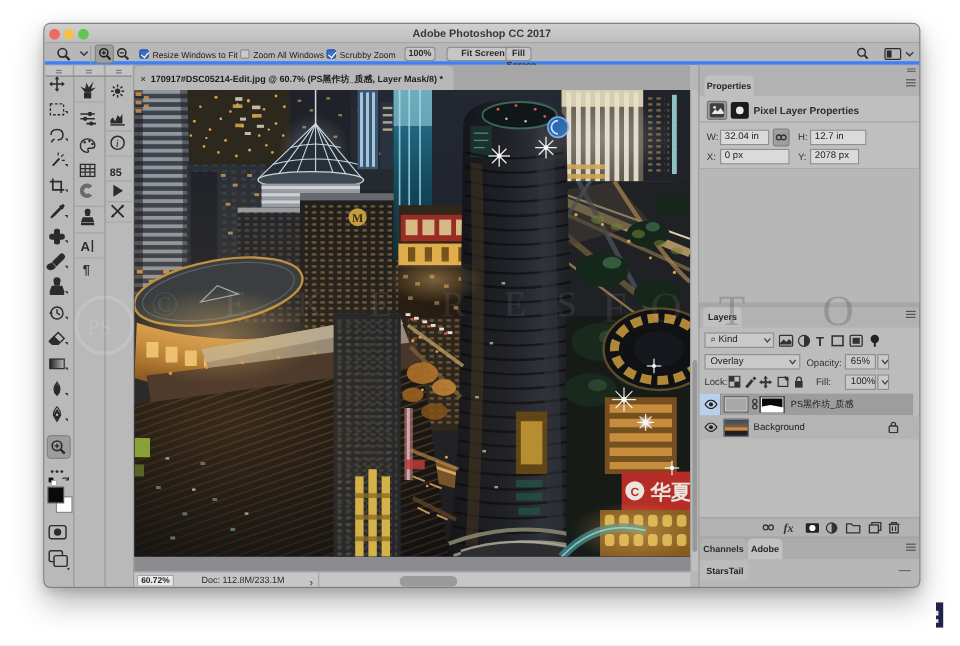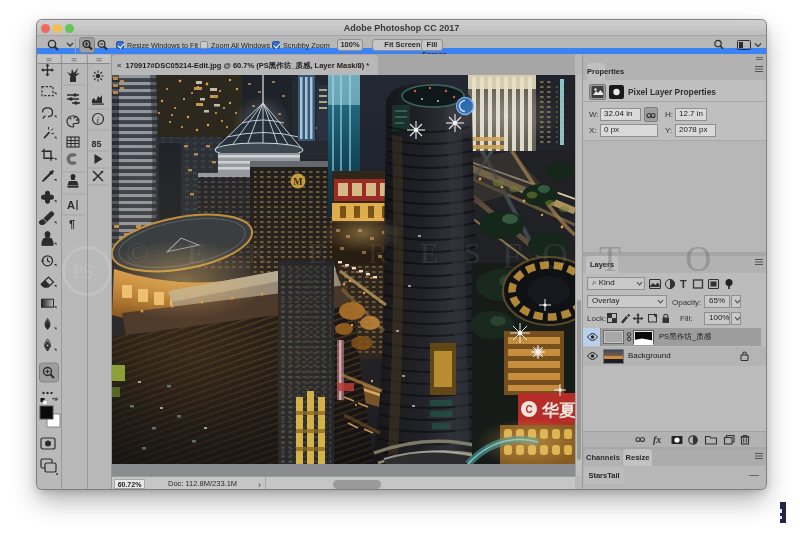--- a/index.html
+++ b/index.html
@@ -2,21 +2,21 @@
 <html><head><meta charset="utf-8">
 <style>
 *{margin:0;padding:0;box-sizing:border-box;}
 html,body{width:800px;height:538px;background:#fff;overflow:hidden;font-family:"Liberation Sans",sans-serif;}
 #stage{position:absolute;left:0;top:0;width:800px;height:538px;}
 #win{position:absolute;left:37px;top:20px;width:729px;height:469px;background:#b7b7b7;border-radius:5px;box-shadow:0 0 0 1px rgba(120,120,120,.9),0 12px 26px rgba(0,0,0,.30),0 3px 9px rgba(0,0,0,.16);overflow:hidden;}
 .abs{position:absolute;}
 #titlebar{position:absolute;left:0;top:0;width:729px;height:16px;background:linear-gradient(#d0d0d0,#bdbdbd);border-bottom:1px solid #a5a5a5;}
 .tl{position:absolute;top:3.5px;width:9px;height:9px;border-radius:50%;}
 #title{position:absolute;top:2.5px;left:0;width:729px;text-align:center;font-size:9px;font-weight:bold;color:#383838;}
-#opts{position:absolute;left:0;top:16px;width:729px;height:18px;background:#b7b7b7;border-bottom:6px solid #3b82f6;}
+#opts{position:absolute;left:0;top:16px;width:729px;height:18px;background:#b7b7b7;border-bottom:3px solid #3b82f6;}
 .chk{position:absolute;top:4.5px;width:8px;height:8px;border-radius:2px;}
 .chk.on{background:#3a6fc4;border:1px solid #2a55a4;}
 .chk.off{background:#cbcbcb;border:1px solid #8e8e8e;}
 .chk.on:after{content:"";position:absolute;left:1.6px;top:0.4px;width:2.6px;height:4.6px;border:solid #fff;border-width:0 1.3px 1.3px 0;transform:rotate(40deg);}
 .olab{position:absolute;top:5px;font-size:7.2px;color:#1e1e1e;white-space:nowrap;}
 .obtn{position:absolute;top:2.5px;height:12.5px;background:#c6c6c6;border:1px solid #8f8f8f;border-radius:3px;font-size:7.5px;font-weight:bold;color:#2a2a2a;text-align:center;line-height:10.5px;}
 #tools{position:absolute;left:0;top:34px;width:75px;height:435px;background:#b9b9b9;}
 #tools .d{position:absolute;top:0;width:1px;height:435px;background:#999;}
 #tabbar{position:absolute;left:75px;top:34px;width:463px;height:21px;background:#a6a6a6;}
 #doctab{position:absolute;left:0;top:1px;width:266px;height:20px;background:#b8b8b8;border-radius:4px 4px 0 0;font-size:7.5px;font-weight:bold;color:#1c1c1c;line-height:21px;white-space:nowrap;}
@@ -925,21 +925,21 @@
     <div class="abs" style="left:153px;top:0;width:1px;height:13px;background:#a5a5a5;"></div>
     <div class="abs" style="left:221px;top:2.5px;width:48px;height:9px;background:#9a9a9a;border-radius:4.5px;"></div>
   </div>
   <div id="vscroll"></div>
       <div id="vthumb"></div>
 
   <div class="abs" style="left:562px;top:218px;width:160px;height:40px;font-family:'Liberation Serif';font-size:36px;color:rgba(82,82,82,.30);letter-spacing:28px;z-index:5;">T O</div>
   <div id="dock">
 
     <div class="abs" style="left:173px;top:3px;width:7px;height:1px;background:#666;box-shadow:0 2px 0 #666;"></div>
-    <div class="ptab" style="left:4px;top:9px;width:18px;">Properties</div>
+    <div class="ptab" style="left:4px;top:9px;width:41px;">Properties</div>
     <div class="abs" style="left:172px;top:12px;width:8px;height:1.1px;background:#555;box-shadow:0 2.5px 0 #555,0 5px 0 #555;"></div>
     <div class="abs" style="left:0;top:26px;width:184px;height:172px;background:#bfbfbf;"></div>
     <div class="abs" style="left:6px;top:30px;width:17px;height:16px;background:#9a9a9a;border:1px solid #787878;border-radius:2px;">
       <svg width="15" height="14" viewBox="0 0 15 14">
             <rect x="1.5" y="1" width="12" height="12" rx="1.5" fill="#3e3e3e"></rect>
             <path d="M3 10 l3-4 l2 2 l2.5-3 l2.5 3.5 v1.5 h-10z" fill="#e8e8e8"></path>
             <circle cx="5.5" cy="4.5" r="1.2" fill="#e8e8e8"></circle>
           </svg>
     </div>
     <div class="abs" style="left:26px;top:31px;width:15px;height:14px;background:#1a1a1a;border-radius:2px;">
@@ -951,21 +951,21 @@
     <div class="abs" style="left:0;top:47px;width:184px;height:1px;background:#a5a5a5;"></div>
     <div class="lbl" style="left:6px;top:56px;">W:</div>
     <div class="input" style="left:17px;top:53.5px;width:41px;height:13px;">32.04 in</div>
     <div class="abs" style="left:61px;top:52.5px;width:14px;height:15px;background:#9e9e9e;border:1px solid #808080;border-radius:2px;">
       <svg width="12" height="13" viewBox="0 0 12 13">
             <circle cx="4" cy="6.5" r="2" fill="none" stroke="#333" stroke-width="1.1"></circle>
             <circle cx="8" cy="6.5" r="2" fill="none" stroke="#333" stroke-width="1.1"></circle>
           </svg>
     </div>
     <div class="lbl" style="left:82px;top:56px;">H:</div>
-    <div class="input" style="left:92px;top:53.5px;width:32px;height:13px;">12.7 in</div>
+    <div class="input" style="left:92px;top:53.5px;width:47px;height:13px;">12.7 in</div>
     <div class="lbl" style="left:6px;top:72px;">X:</div>
     <div class="input" style="left:17px;top:69.5px;width:58px;height:13px;">0 px</div>
     <div class="lbl" style="left:82px;top:72px;">Y:</div>
     <div class="input" style="left:92px;top:69.5px;width:41px;height:13px;">2078 px</div>
     <div class="abs" style="left:0;top:86px;width:184px;height:1px;background:#aaa;"></div>
     <div class="abs" style="left:0;top:87px;width:184px;height:111px;background:#b7b7b7;"></div>
 
     <div class="abs" style="left:0;top:198px;width:184px;height:4px;background:#a6a6a6;"></div>
     <div class="ptab" style="left:3px;top:202px;width:32px;">Layers</div>
     <div class="abs" style="left:172px;top:205px;width:8px;height:1.1px;background:#555;box-shadow:0 2.5px 0 #555,0 5px 0 #555;"></div>
@@ -1058,21 +1058,21 @@
       <path d="M70.5 4 v-1.5 h4 l1.5 1.5 h5.5 v6 h-11z" fill="none" stroke="#333" stroke-width="1.1"></path>
       <rect x="89.5" y="3.5" width="7.5" height="6.5" fill="none" stroke="#333" stroke-width="1.1"></rect>
           <path d="M91.5 3.5 v-2 h7.5 v6.5 h-2" fill="none" stroke="#333" stroke-width="1.1"></path>
       <rect x="106.5" y="3" width="7" height="7" fill="none" stroke="#333" stroke-width="1.1"></rect>
           <path d="M105.5 3 h9 M108 3 v-1.5 h4 v1.5 M108.7 4.5 v4 M111.3 4.5 v4" stroke="#333" stroke-width="1" fill="none"></path>
     </svg>
 
     <div class="abs" style="left:0;top:393px;width:184px;height:2px;background:#a6a6a6;"></div>
     <div class="abs" style="left:0;top:395px;width:184px;height:17px;background:#acacac;"></div>
     <div class="ptab" style="left:1px;top:395px;width:38px;background:#b3b3b3;color:#2e2e2e;">Channels</div>
-    <div class="ptab" style="left:40px;top:395px;width:29px;background:#c2c2c2;">Resize</div>
+    <div class="ptab" style="left:40px;top:395px;width:29px;background:#c2c2c2;">Adobe</div>
     <div class="abs" style="left:172px;top:399px;width:8px;height:1.1px;background:#555;box-shadow:0 2.5px 0 #555,0 5px 0 #555;"></div>
     <div class="abs" style="left:0;top:412px;width:184px;height:23px;background:#b7b7b7;"></div>
     <div class="ptab" style="left:1px;top:413px;width:40px;background:#bcbcbc;">StarsTail</div>
     <div class="abs" style="left:166px;top:421px;width:10px;height:1.2px;background:#666;"></div>
   </div>
   <div class="abs" style="left:25px;top:226px;width:50px;height:50px;border:3px solid rgba(255,255,255,.13);border-radius:50%;"></div>
   <div class="abs" style="left:36px;top:242px;font-family:'Liberation Serif';font-size:18px;color:rgba(255,255,255,.13);">PS</div>
 </div>
 <div class="abs" style="left:780px;top:502px;width:6px;height:21px;background:#20234e;">
   <div class="abs" style="left:0;top:7px;width:2px;height:4px;background:#e8e8ee;"></div>

